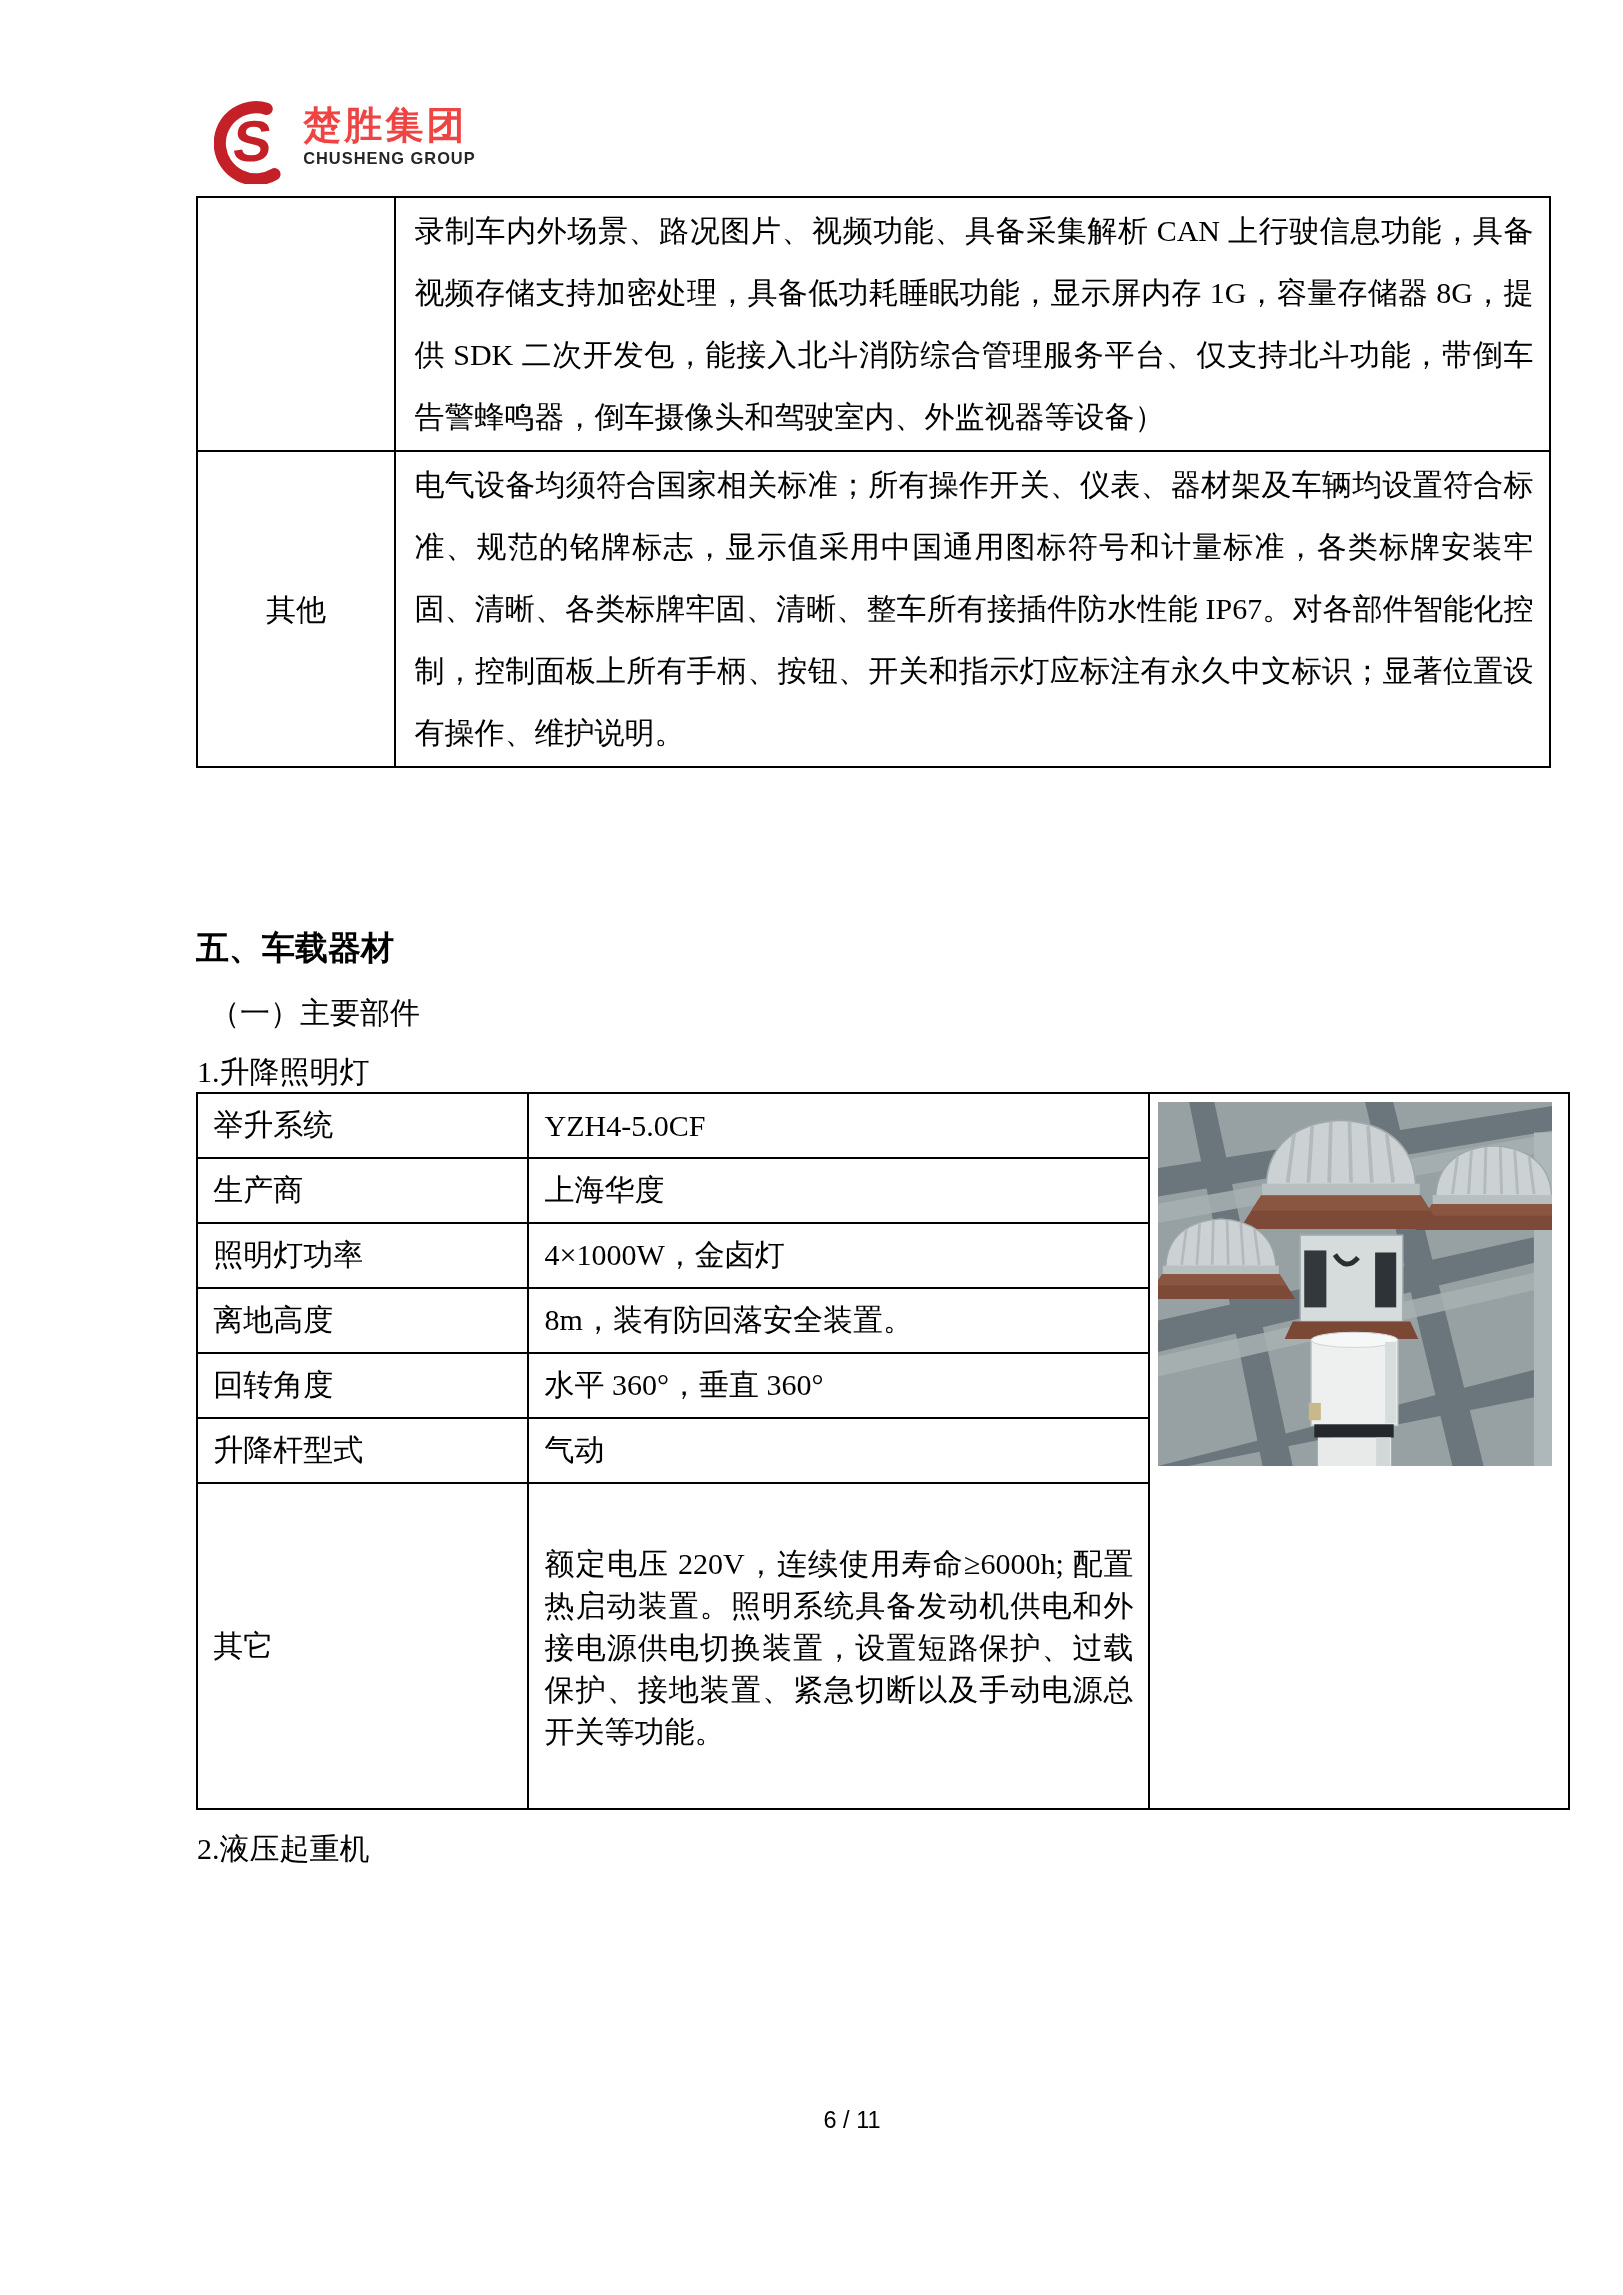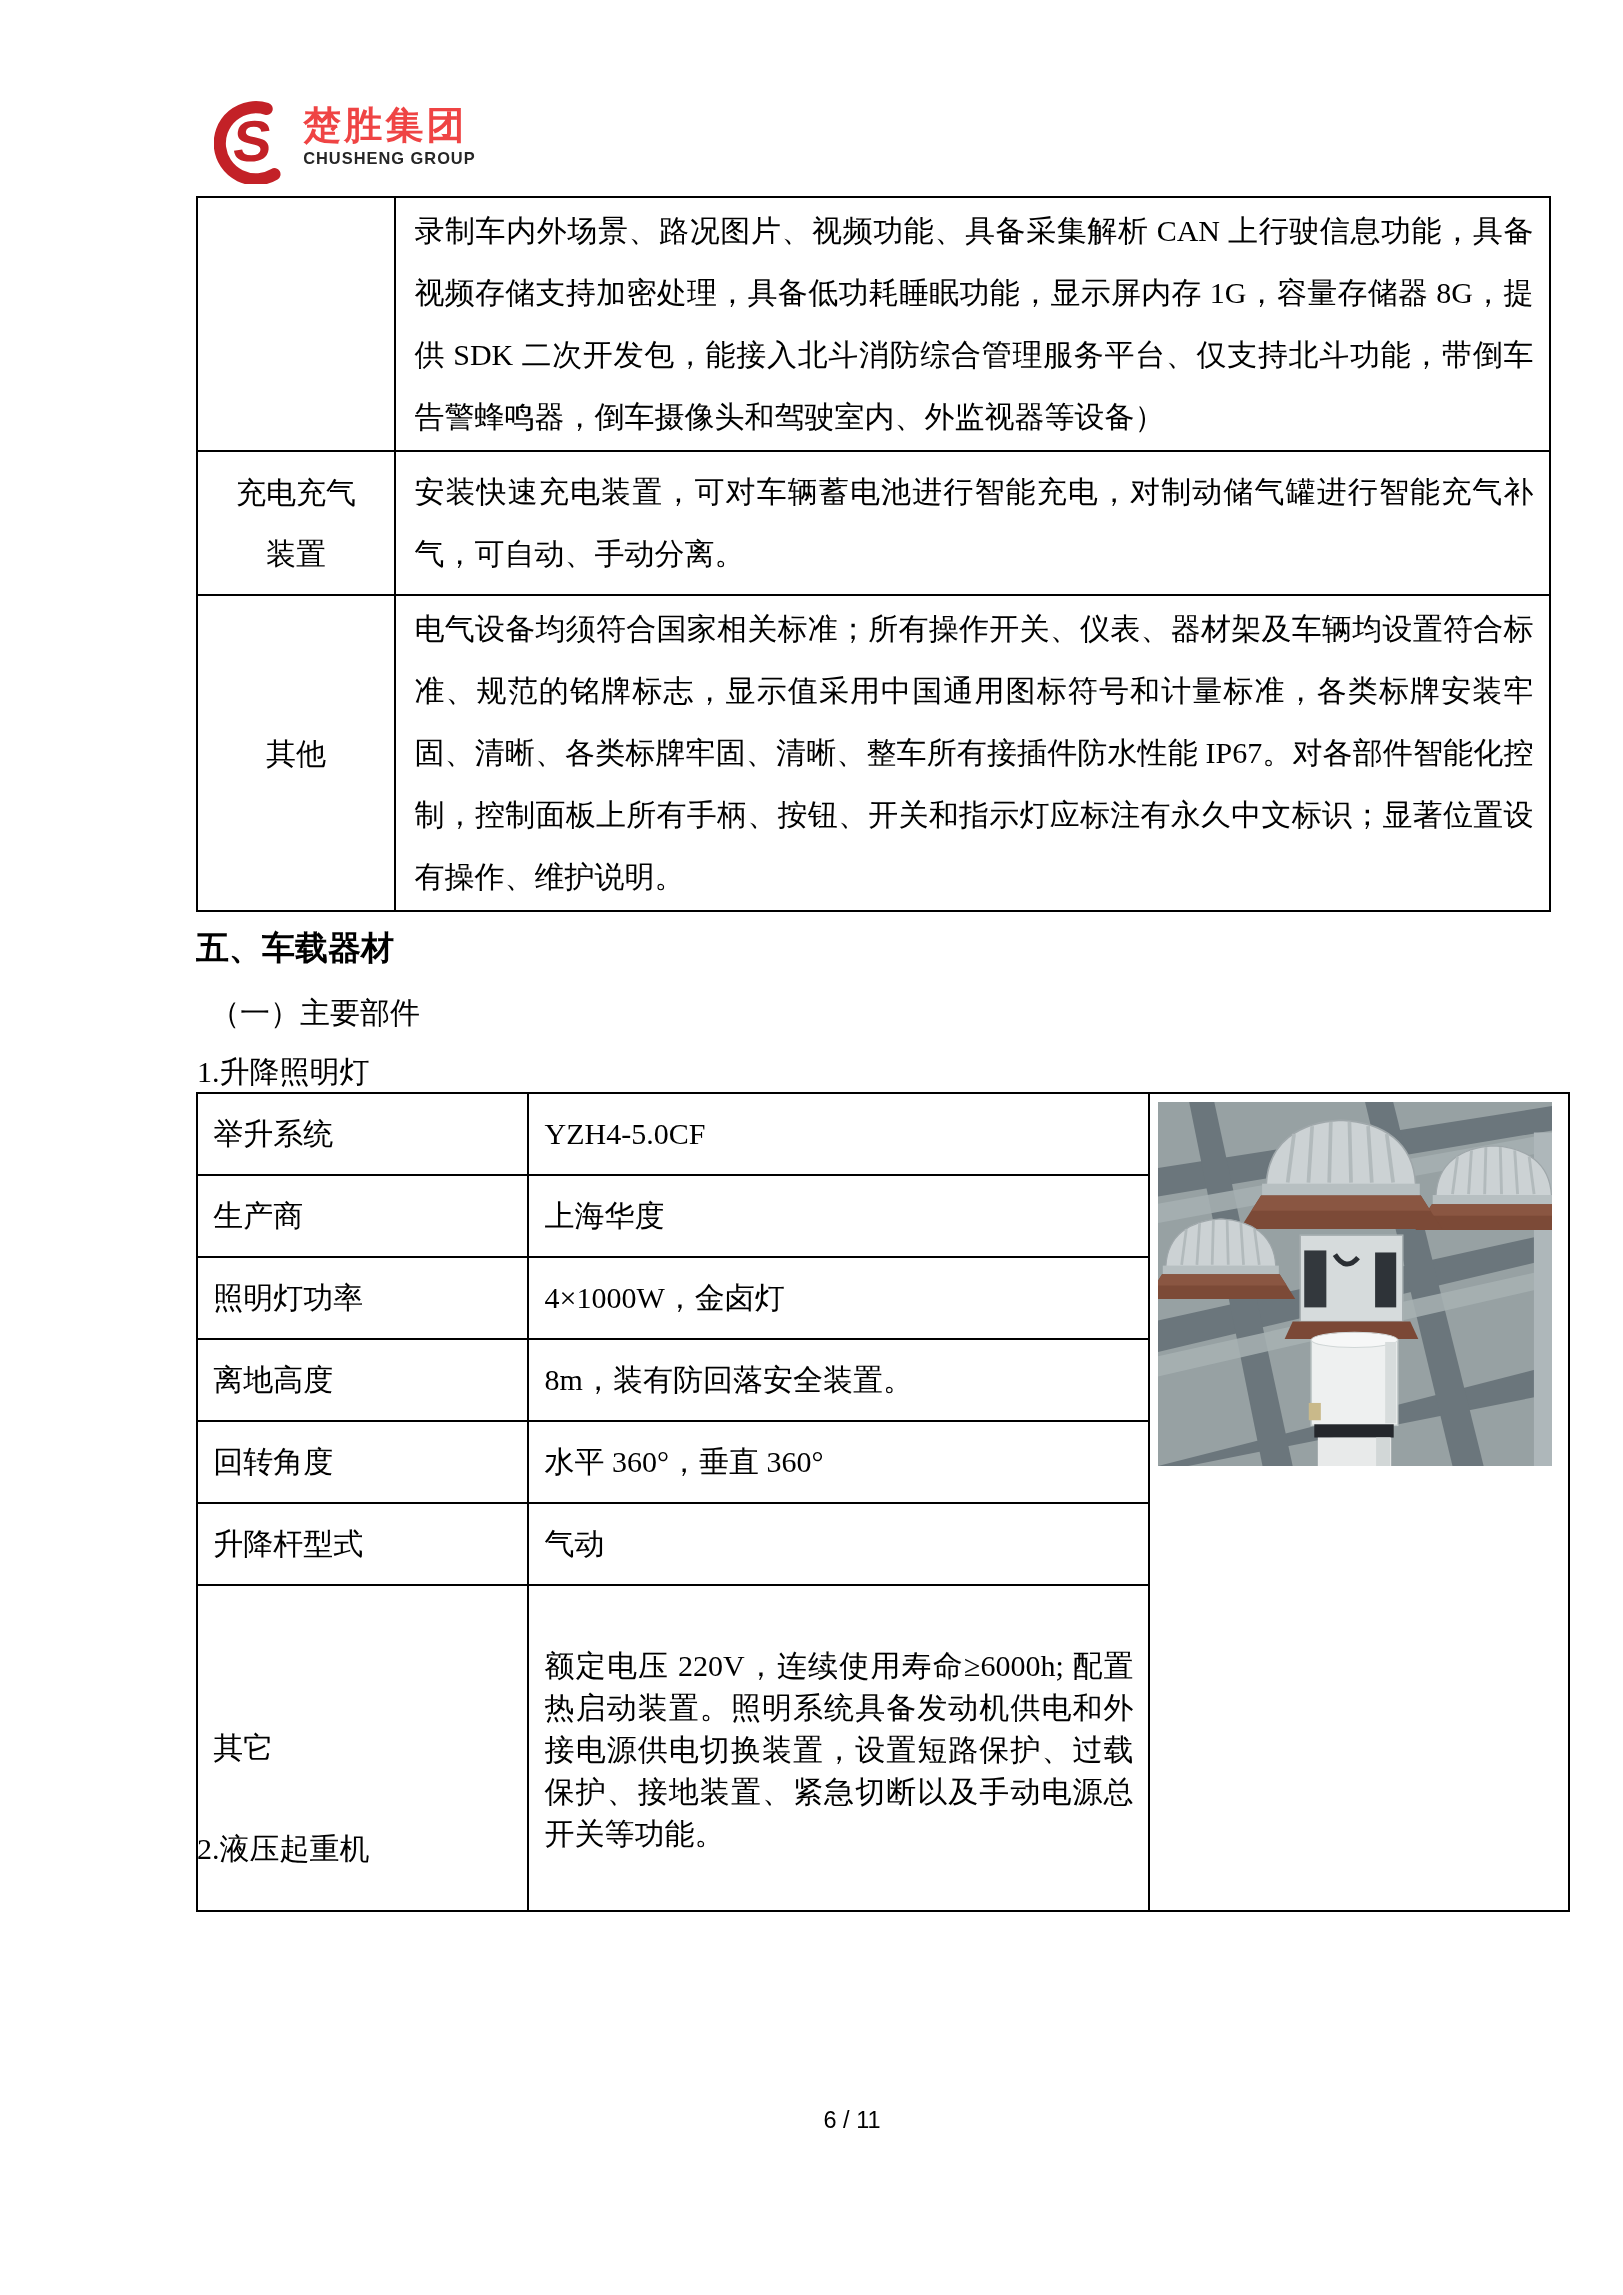--- a/index.html
+++ b/index.html
@@ -34,21 +34,21 @@
   .h-sub{position:absolute;left:210px;top:993px;font-size:30px;}
   .h-item1{position:absolute;left:197px;top:1052px;font-size:30px;}
   .h-item2{position:absolute;left:197px;top:1829px;font-size:30px;}
 
   
   .tblB{top:1092px;}
   .tblB td{vertical-align:middle;}
   .tblB .c1{width:313px;text-align:left;padding-left:15.3px;}
   .tblB .c2{width:589px;text-align:left;padding:0 14.3px 0 15.3px;}
   .tblB .c3{width:410px;vertical-align:top;padding:8.2px 0 0 8.2px;}
-  .tblB tr{height:82px;}
+  .tblB tr{height:65px;}
   .tblB .rbig{height:326px;}
   .tblB .multiline{text-align:justify;text-align-last:left;line-height:42px;padding-top:8px;padding-bottom:3.1px;margin-top:8px;}
   .photo-box{width:394px;height:364px;display:block;}
 
   
   .tblC{top:1870px;}
   .tblC td{vertical-align:middle;}
   .tblC .c1{width:313px;text-align:left;padding-left:15.3px;}
   .tblC .c2{width:589px;text-align:left;padding:0 14.3px 0 15.3px;}
   .tblC .c3{width:410px;}
@@ -72,27 +72,20 @@
       <div class="company-zh">楚胜集团</div>
       <div class="company-en">CHUSHENG GROUP</div>
     </div>
   </div>
 
   <table class="tblA">
     <tbody>
         <tr class="r1">
       <td class="c1"></td>
       <td class="c2">录制车内外场景、路况图片、视频功能、具备采集解析 CAN 上行驶信息功能，具备视频存储支持加密处理，具备低功耗睡眠功能，显示屏内存 1G，容量存储器 8G，提供 SDK 二次开发包，能接入北斗消防综合管理服务平台、仅支持北斗功能，带倒车告警蜂鸣器，倒车摄像头和驾驶室内、外监视器等设备）</td>
-    </tr>
-    <tr class="r2">
-      <td class="c1">
-        <div>充电充气</div>
-        <div>装置</div>
-      </td>
-      <td class="c2">安装快速充电装置，可对车辆蓄电池进行智能充电，对制动储气罐进行智能充气补气，可自动、手动分离。</td>
     </tr>
     <tr class="r3">
       <td class="c1">其他</td>
       <td class="c2">电气设备均须符合国家相关标准；所有操作开关、仪表、器材架及车辆均设置符合标准、规范的铭牌标志，显示值采用中国通用图标符号和计量标准，各类标牌安装牢固、清晰、各类标牌牢固、清晰、整车所有接插件防水性能 IP67。对各部件智能化控制，控制面板上所有手柄、按钮、开关和指示灯应标注有永久中文标识；显著位置设有操作、维护说明。</td>
     </tr>
   </tbody>
     </table>
 
   <div class="h-sec">五、车载器材</div>
   <div class="h-sub">（一）主要部件</div>

